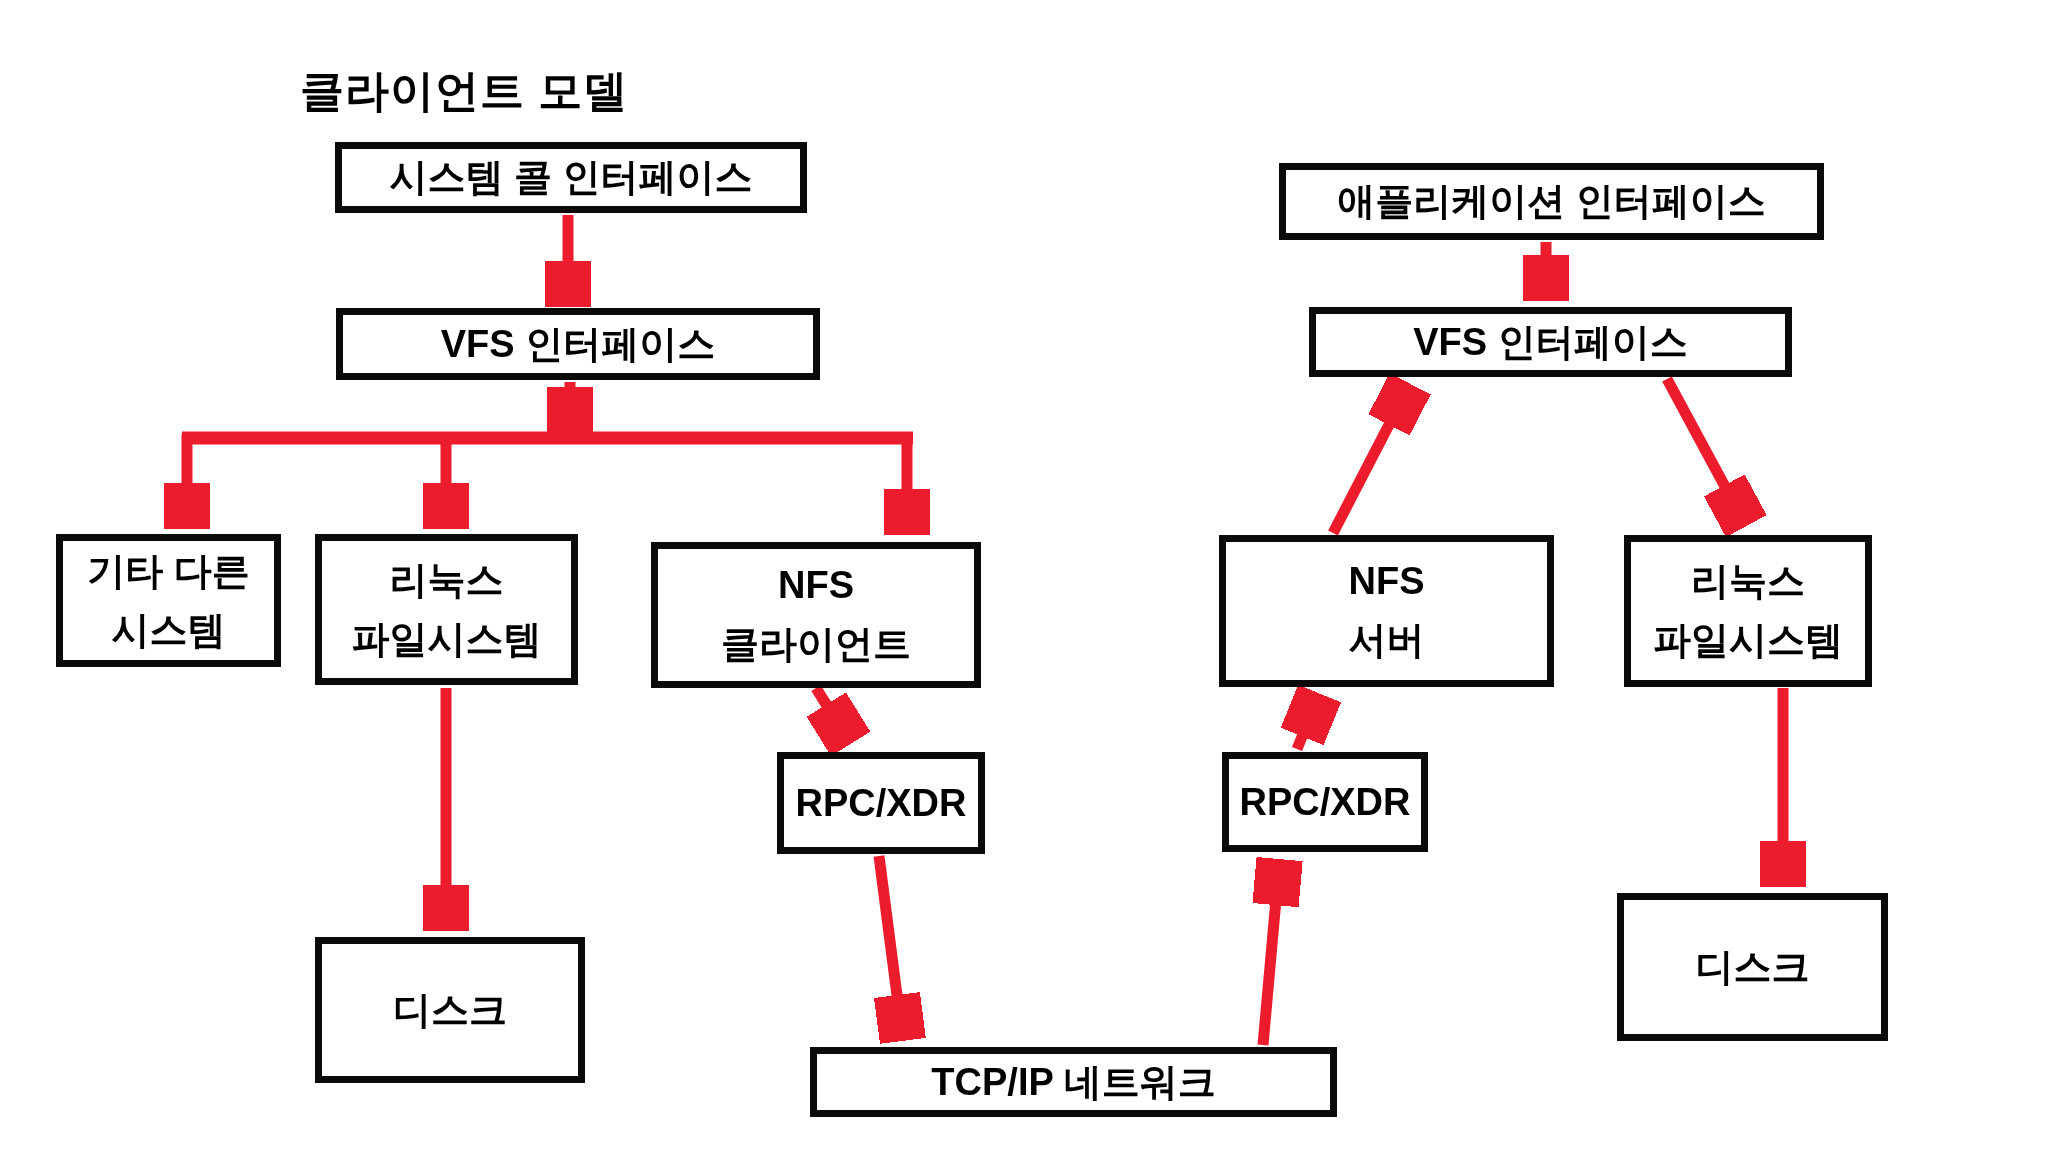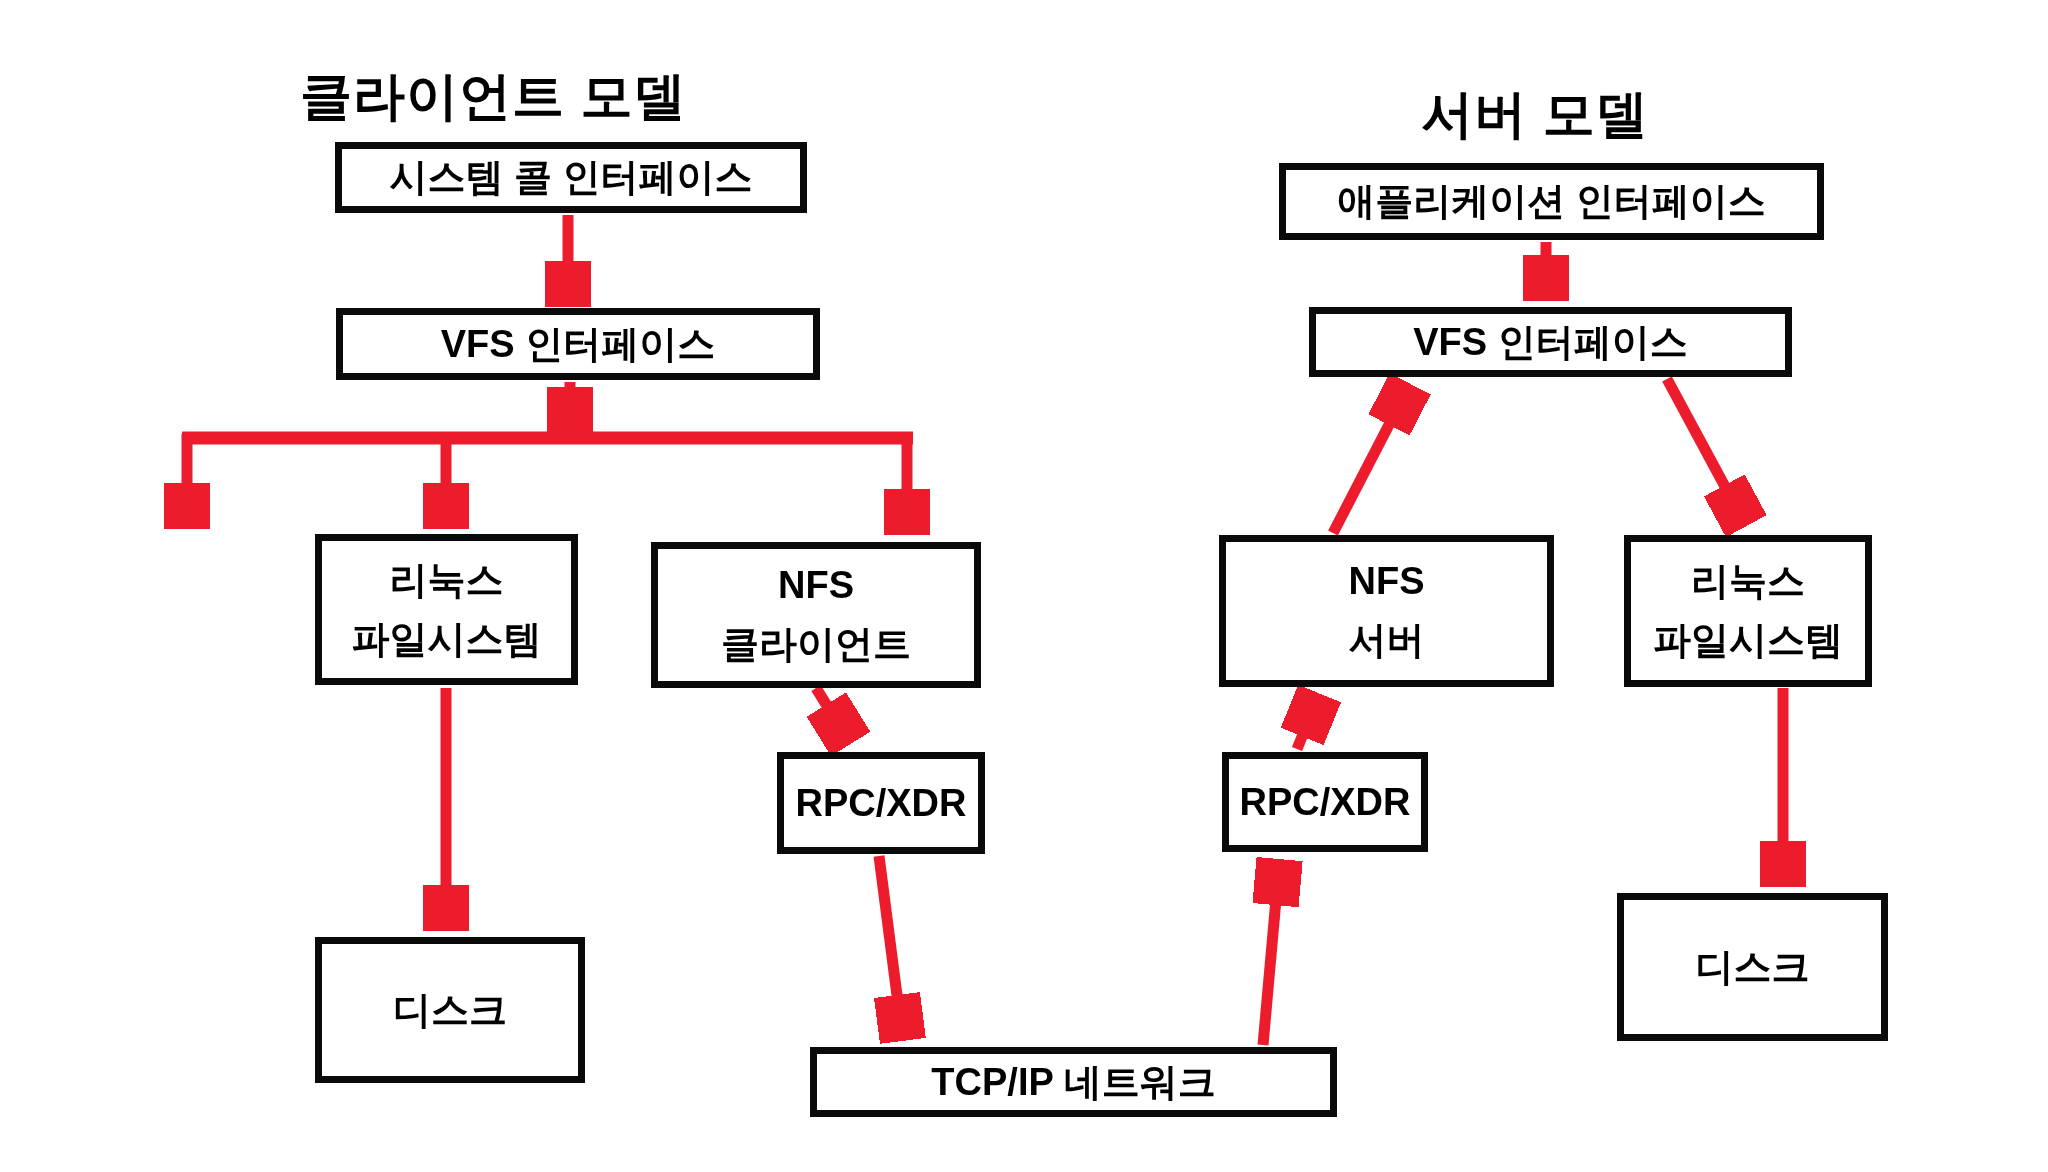--- a/index.html
+++ b/index.html
@@ -11,21 +11,21 @@
     position: relative;
     width: 2048px;
     height: 1172px;
     background: #ffffff;
     font-family: "Liberation Sans", "DejaVu Sans", sans-serif;
     color: #000000;
     overflow: hidden;
   }
   .model-title {
     position: absolute;
-    font-size: 52px;
+    font-size: 44px;
     font-weight: 600;
     text-align: center;
     letter-spacing: 1px;
     white-space: nowrap;
   }
   .node {
     position: absolute;
     box-sizing: border-box;
     border: 7px solid #0a0a0a;
     background: #ffffff;
@@ -79,26 +79,27 @@
 
     <path d="M1546,242 L1546,294" marker-end="url(#ah)"></path>
     <path d="M1333,533 L1407,390" marker-end="url(#ah)"></path>
     <path d="M1667,379 L1743,520" marker-end="url(#ah)"></path>
     <path d="M1297,749 L1317,700" marker-end="url(#ah)"></path>
     <path d="M1263,1045 L1279,866" marker-end="url(#ah)"></path>
     <path d="M1783,688 L1783,880" marker-end="url(#ah)"></path>
   </svg>
 
   <div class="model-title" style="left:300px; top:62px; width:320px;">클라이언트 모델</div>
-  <div class="model-title" style="left:1380px; top:80px; width:310px;">서버 모델</div>
 
   <div class="node" style="left:335px; top:142px; width:472px; height:71px;">시스템 콜 인터페이스</div>
 
   <div class="node" style="left:336px; top:308px; width:484px; height:72px;">VFS 인터페이스</div>
 
+  <div class="node" style="left:56px; top:534px; width:225px; height:133px;">기타 다른
+시스템</div>
 
   <div class="node" style="left:315px; top:534px; width:263px; height:151px;">리눅스
 파일시스템</div>
 
   <div class="node" style="left:651px; top:542px; width:330px; height:146px;">NFS
 클라이언트</div>
 
   <div class="node" style="left:777px; top:752px; width:208px; height:102px;">RPC/XDR</div>
 
   <div class="node" style="left:315px; top:937px; width:270px; height:146px;">디스크</div>

